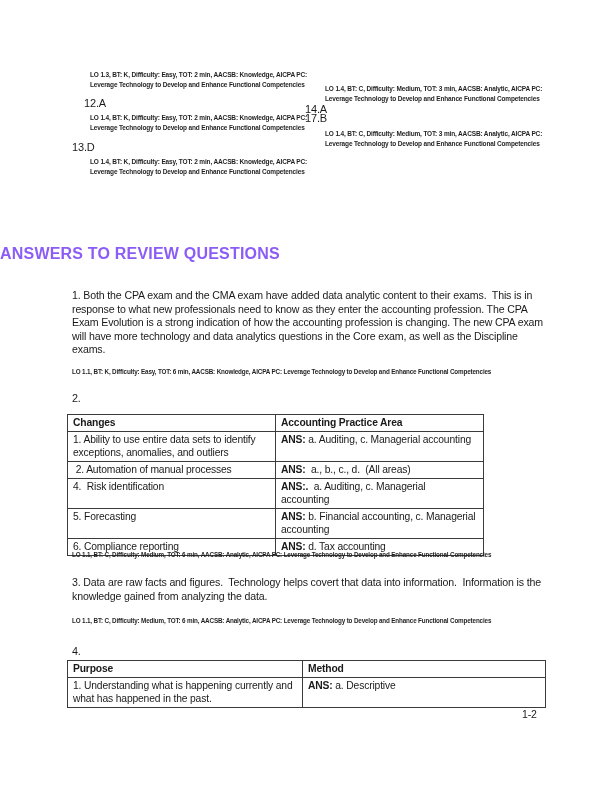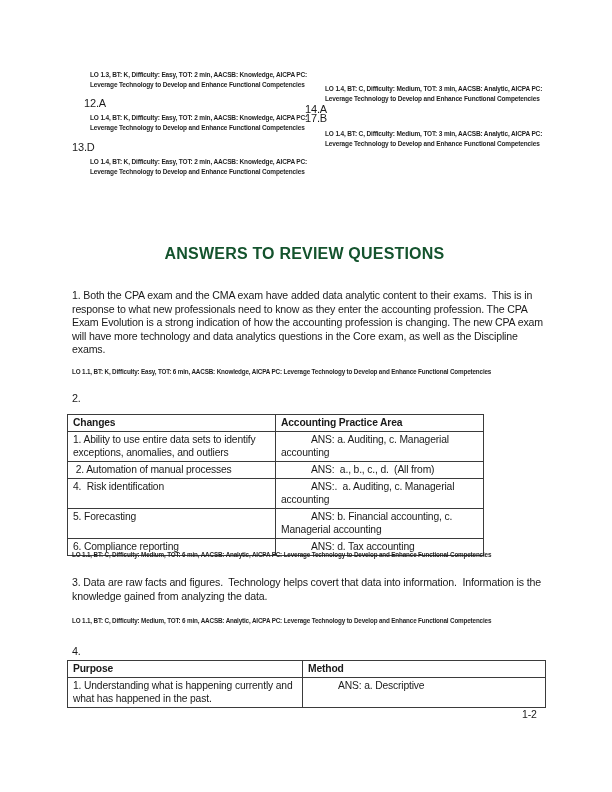--- a/index.html
+++ b/index.html
@@ -26,25 +26,25 @@
     white-space: pre-wrap;
   }
   .lo-line {
     font-size: 6.3px;
     font-weight: 600;
     color: #1f1f1f;
     white-space: nowrap;
   }
   .heading {
     left: 0; right: 3px;
-    text-align: center;
+    text-align: left;
     font-size: 16px;
     font-weight: bold;
     letter-spacing: 0.2px;
-    color: #14532d;
+    color: #8b5cf6;
   }
   .body-text {
     font-size: 10.6px;
     line-height: 13.6px;
     color: #1a1a1a;
     white-space: pre-wrap;
   }
   .q-label { font-size: 10.8px; color: #1a1a1a; }
   table.doc-table {
     border-collapse: collapse;
@@ -55,21 +55,21 @@
   }
   table.doc-table th, table.doc-table td {
     border: 1px solid #3b3b3b;
     padding: 1px 7px 2px 5px;
     vertical-align: top;
     text-align: left;
     white-space: pre-wrap;
     font-weight: normal;
   }
   table.doc-table th { font-weight: bold; }
-  .ans-prefix { font-weight: normal; margin-left: 30px; }
+  .ans-prefix { font-weight: bold; }
   .page-number { font-size: 10.5px; color: #1a1a1a; }
 </style>
 </head>
 <body>
 
 <div class="page">
 
   <div class="abs lo-small" style="left:90px; top:70px; width:222px;">LO 1.3, BT: K, Difficulty: Easy, TOT: 2 min, AACSB: Knowledge, AICPA PC:</div>
   <div class="abs lo-small" style="left:90px; top:80px; width:222px;">Leverage Technology to Develop and Enhance Functional Competencies</div>
 
@@ -104,21 +104,21 @@
         <tr>
       <th>Changes</th>
       <th>Accounting Practice Area</th>
     </tr>
     <tr>
       <td>1. Ability to use entire data sets to identify exceptions, anomalies, and outliers</td>
       <td><span class="ans-prefix">ANS:</span><span> a. Auditing, c. Managerial accounting</span></td>
     </tr>
     <tr>
       <td> 2. Automation of manual processes</td>
-      <td><span class="ans-prefix">ANS:</span><span>  a., b., c., d.  (All from)</span></td>
+      <td><span class="ans-prefix">ANS:</span><span>  a., b., c., d.  (All areas)</span></td>
     </tr>
     <tr>
       <td>4.  Risk identification</td>
       <td><span class="ans-prefix">ANS:.</span><span>  a. Auditing, c. Managerial accounting</span></td>
     </tr>
     <tr>
       <td>5. Forecasting</td>
       <td><span class="ans-prefix">ANS:</span><span> b. Financial accounting, c. Managerial accounting</span></td>
     </tr>
     <tr>

